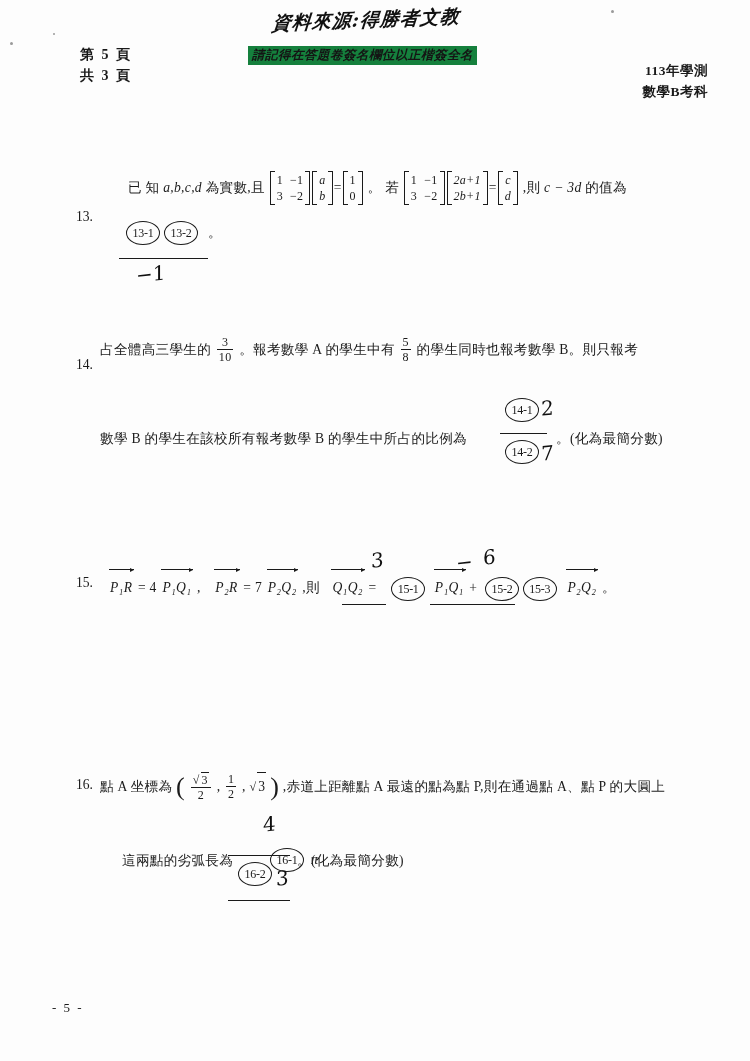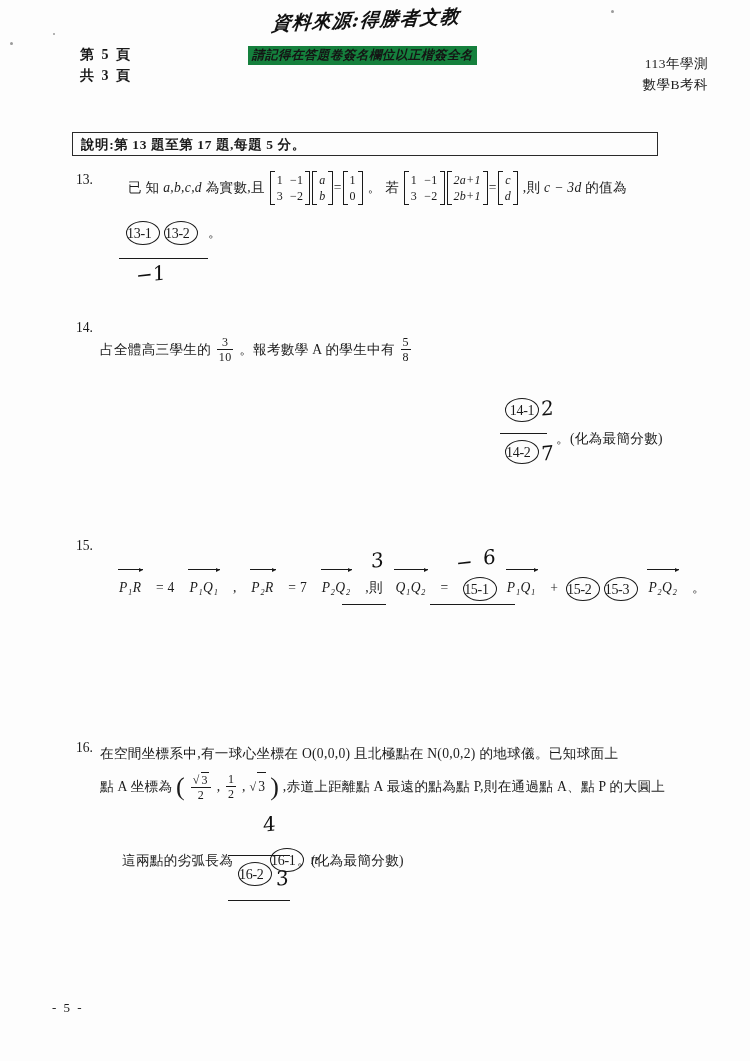--- a/index.html
+++ b/index.html
@@ -61,24 +61,24 @@
     top: 44px;
     font-size: 14px;
     line-height: 21px;
     font-weight: 600;
     letter-spacing: 2px;
     white-space: nowrap;
   }
   .exam-id {
     position: absolute;
     right: 42px;
-    top: 53px;
+    top: 60px;
     font-size: 13.5px;
     line-height: 21px;
-    font-weight: 400;
+    font-weight: 700;
     text-align: right;
     letter-spacing: 0.5px;
     white-space: nowrap;
   }
 
   
   .section-title {
     position: absolute;
     left: 72px;
     top: 103px;
@@ -110,20 +110,21 @@
   .q {
     position: absolute;
     font-size: 13.6px;
     line-height: 27px;
     letter-spacing: 0.3px;
   }
   .qnum {
     position: absolute;
     font-size: 13.6px;
     font-weight: 500;
+    margin-top: 37px;
   }
   .ln { white-space: nowrap; display: block; }
   .it { font-style: italic; font-family: "Liberation Serif", serif; }
 
   
   .frac {
     display: inline-block;
     vertical-align: middle;
     text-align: center;
     font-size: 12px;
@@ -162,21 +163,21 @@
   }
   .mbody.c1 { grid-template-columns: auto; }
   .mbody.c2 { grid-template-columns: auto auto; }
 
   
   .vec {
     display: inline-block;
     position: relative;
     font-style: italic;
     padding: 0 1px;
-    margin: 0 10px;
+    margin: 0 1px;
   }
   .vec::before {
     content: "";
     position: absolute;
     left: 0; right: -1px; top: -5px;
     height: 5px;
     border-top: 1.1px solid #1a1a1a;
   }
   .vec::after {
     content: "";
@@ -196,22 +197,23 @@
   }
   .rad { font-size: 12px; }
 
   
   .blank {
     display: inline-block;
     width: 34px;
     height: 24px;
     border: 1.5px solid #1a1a1a;
     border-radius: 50%;
-    font-size: 14px;
+    font-size: 12px;
     line-height: 23px;
+    text-align: center;
     vertical-align: middle;
     box-sizing: border-box;
     font-style: normal;
     letter-spacing: -0.3px;
   }
   .ansline {
     position: absolute;
     border-bottom: 1.6px solid #1a1a1a;
   }
   
@@ -248,23 +250,20 @@
   <div class="page-of">
     <span class="ln">第 5 頁</span>
     <span class="ln">共 3 頁</span>
   </div>
 
   <div class="exam-id">
     <span class="ln">113年學測</span>
     <span class="ln">數學B考科</span>
   </div>
 
-  <div class="note-box">
-    <div class="note-text">說明:第 13 題至第 17 題,每題 5 分。</div>
-  </div>
 
   <div class="qnum" style="left:76px;top:172px;">13.</div>
   <div class="q" style="left:100px;top:172px;width:600px;margin-left:28px;">
     <span class="ln">
       <span>已 知</span>
       <span class="it">a,b,c,d</span>
       <span>為實數,且</span>
       <span class="mat">
         <span class="brk l"></span>
         <span class="mbody c2">
@@ -335,23 +334,27 @@
       <span>占全體高三學生的</span>
       <span class="frac">
         <span class="num">3</span>
         <span class="den">10</span>
       </span>
       <span>。報考數學 A 的學生中有</span>
       <span class="frac">
         <span class="num">5</span>
         <span class="den">8</span>
       </span>
+      <span>的學生同時也報考數學 B。則只報考</span>
     </span>
   </div>
 
+  <div class="q" style="left:100px;top:425px;width:600px;">
+    <span class="ln">數學 B 的學生在該校所有報考數學 B 的學生中所占的比例為</span>
+  </div>
   <div style="position:absolute;left:505px;top:398px;text-align:center;">
     <span class="blank">14-1</span>
   </div>
   <div class="ansline" style="left:500px;top:433px;width:47px;"></div>
   <div style="position:absolute;left:505px;top:440px;">
     <span class="blank">14-2</span>
   </div>
   <div class="q" style="left:556px;top:425px;">
     <span class="ln">。(化為最簡分數)</span>
   </div>
@@ -381,23 +384,20 @@
       <span>。</span>
     </span>
   </div>
   <div class="ansline" style="left:342px;top:604px;width:44px;"></div>
   <div class="ansline" style="left:430px;top:604px;width:85px;"></div>
   <div class="hw" style="left:371px;top:548px;">3</div>
   <div class="hw" style="left:456px;top:550px;">−</div>
   <div class="hw" style="left:483px;top:545px;">6</div>
 
   <div class="qnum" style="left:76px;top:740px;">16.</div>
-  <div class="q" style="left:100px;top:740px;width:610px;">
-    <span class="ln">在空間坐標系中,有一球心坐標在 O(0,0,0) 且北極點在 N(0,0,2) 的地球儀。已知球面上</span>
-  </div>
 
   <div class="q" style="left:100px;top:772px;width:610px;">
     <span class="ln">
       <span>點 A 坐標為</span>
       <span style="font-size:26px;vertical-align:middle;position:relative;top:-1px;">(</span>
       <span class="frac">
         <span class="num"><span class="rad">√</span><span class="sqrt">3</span></span>
         <span class="den">2</span>
       </span>
       <span>,</span>

